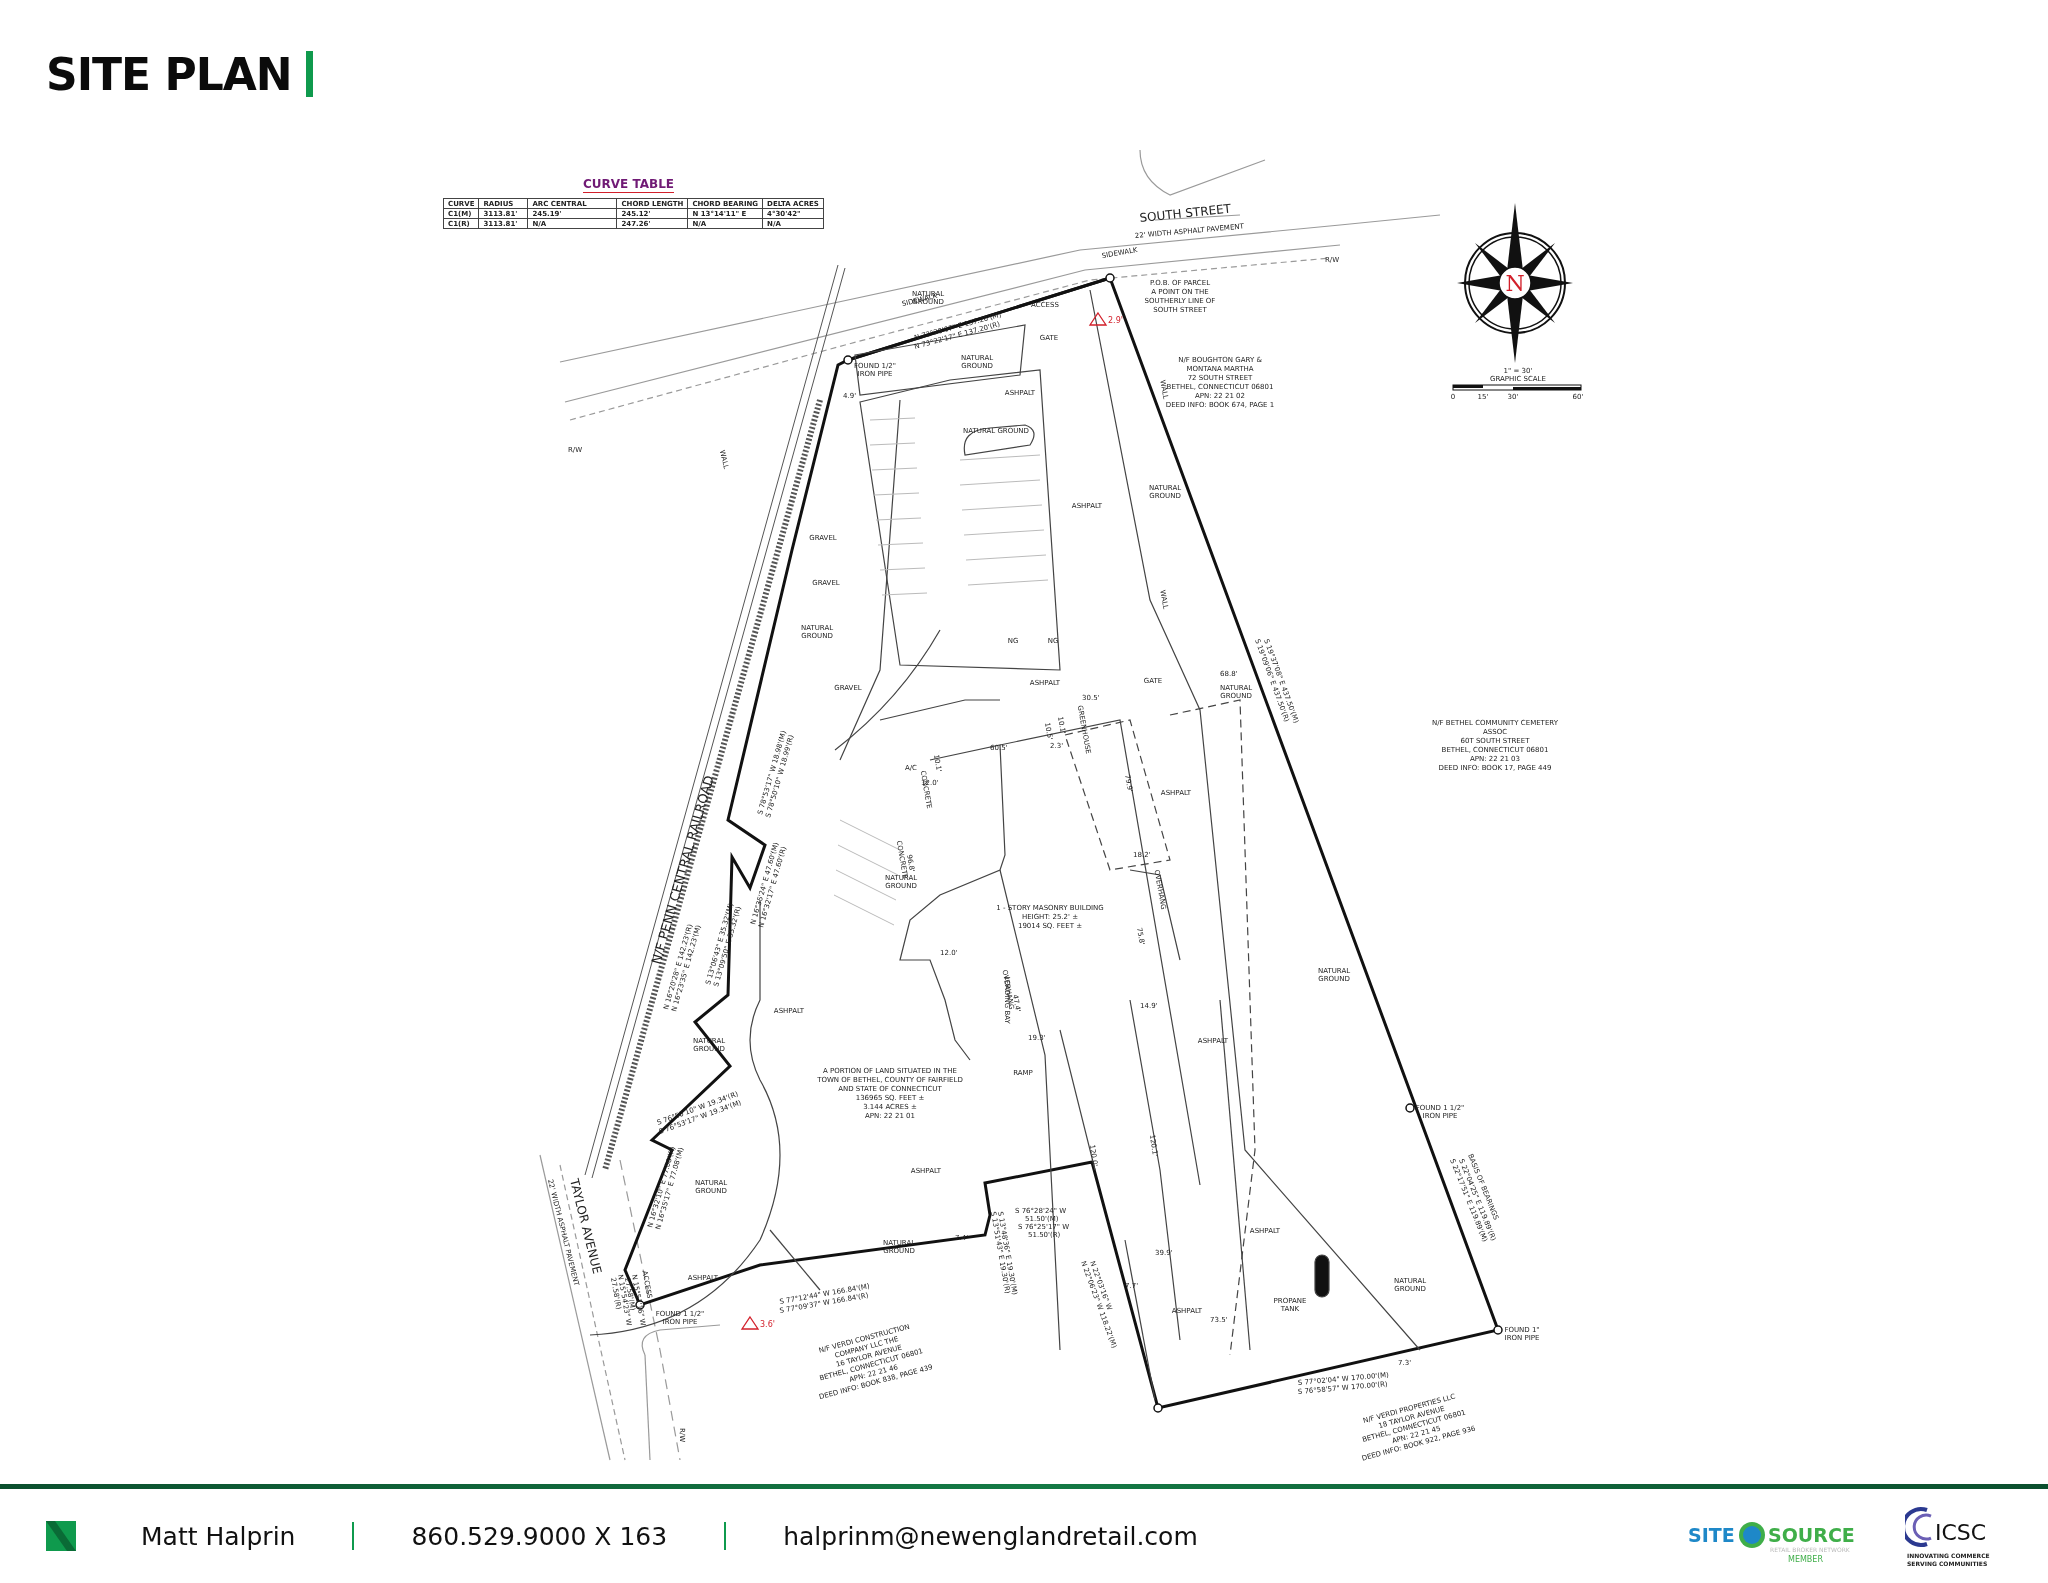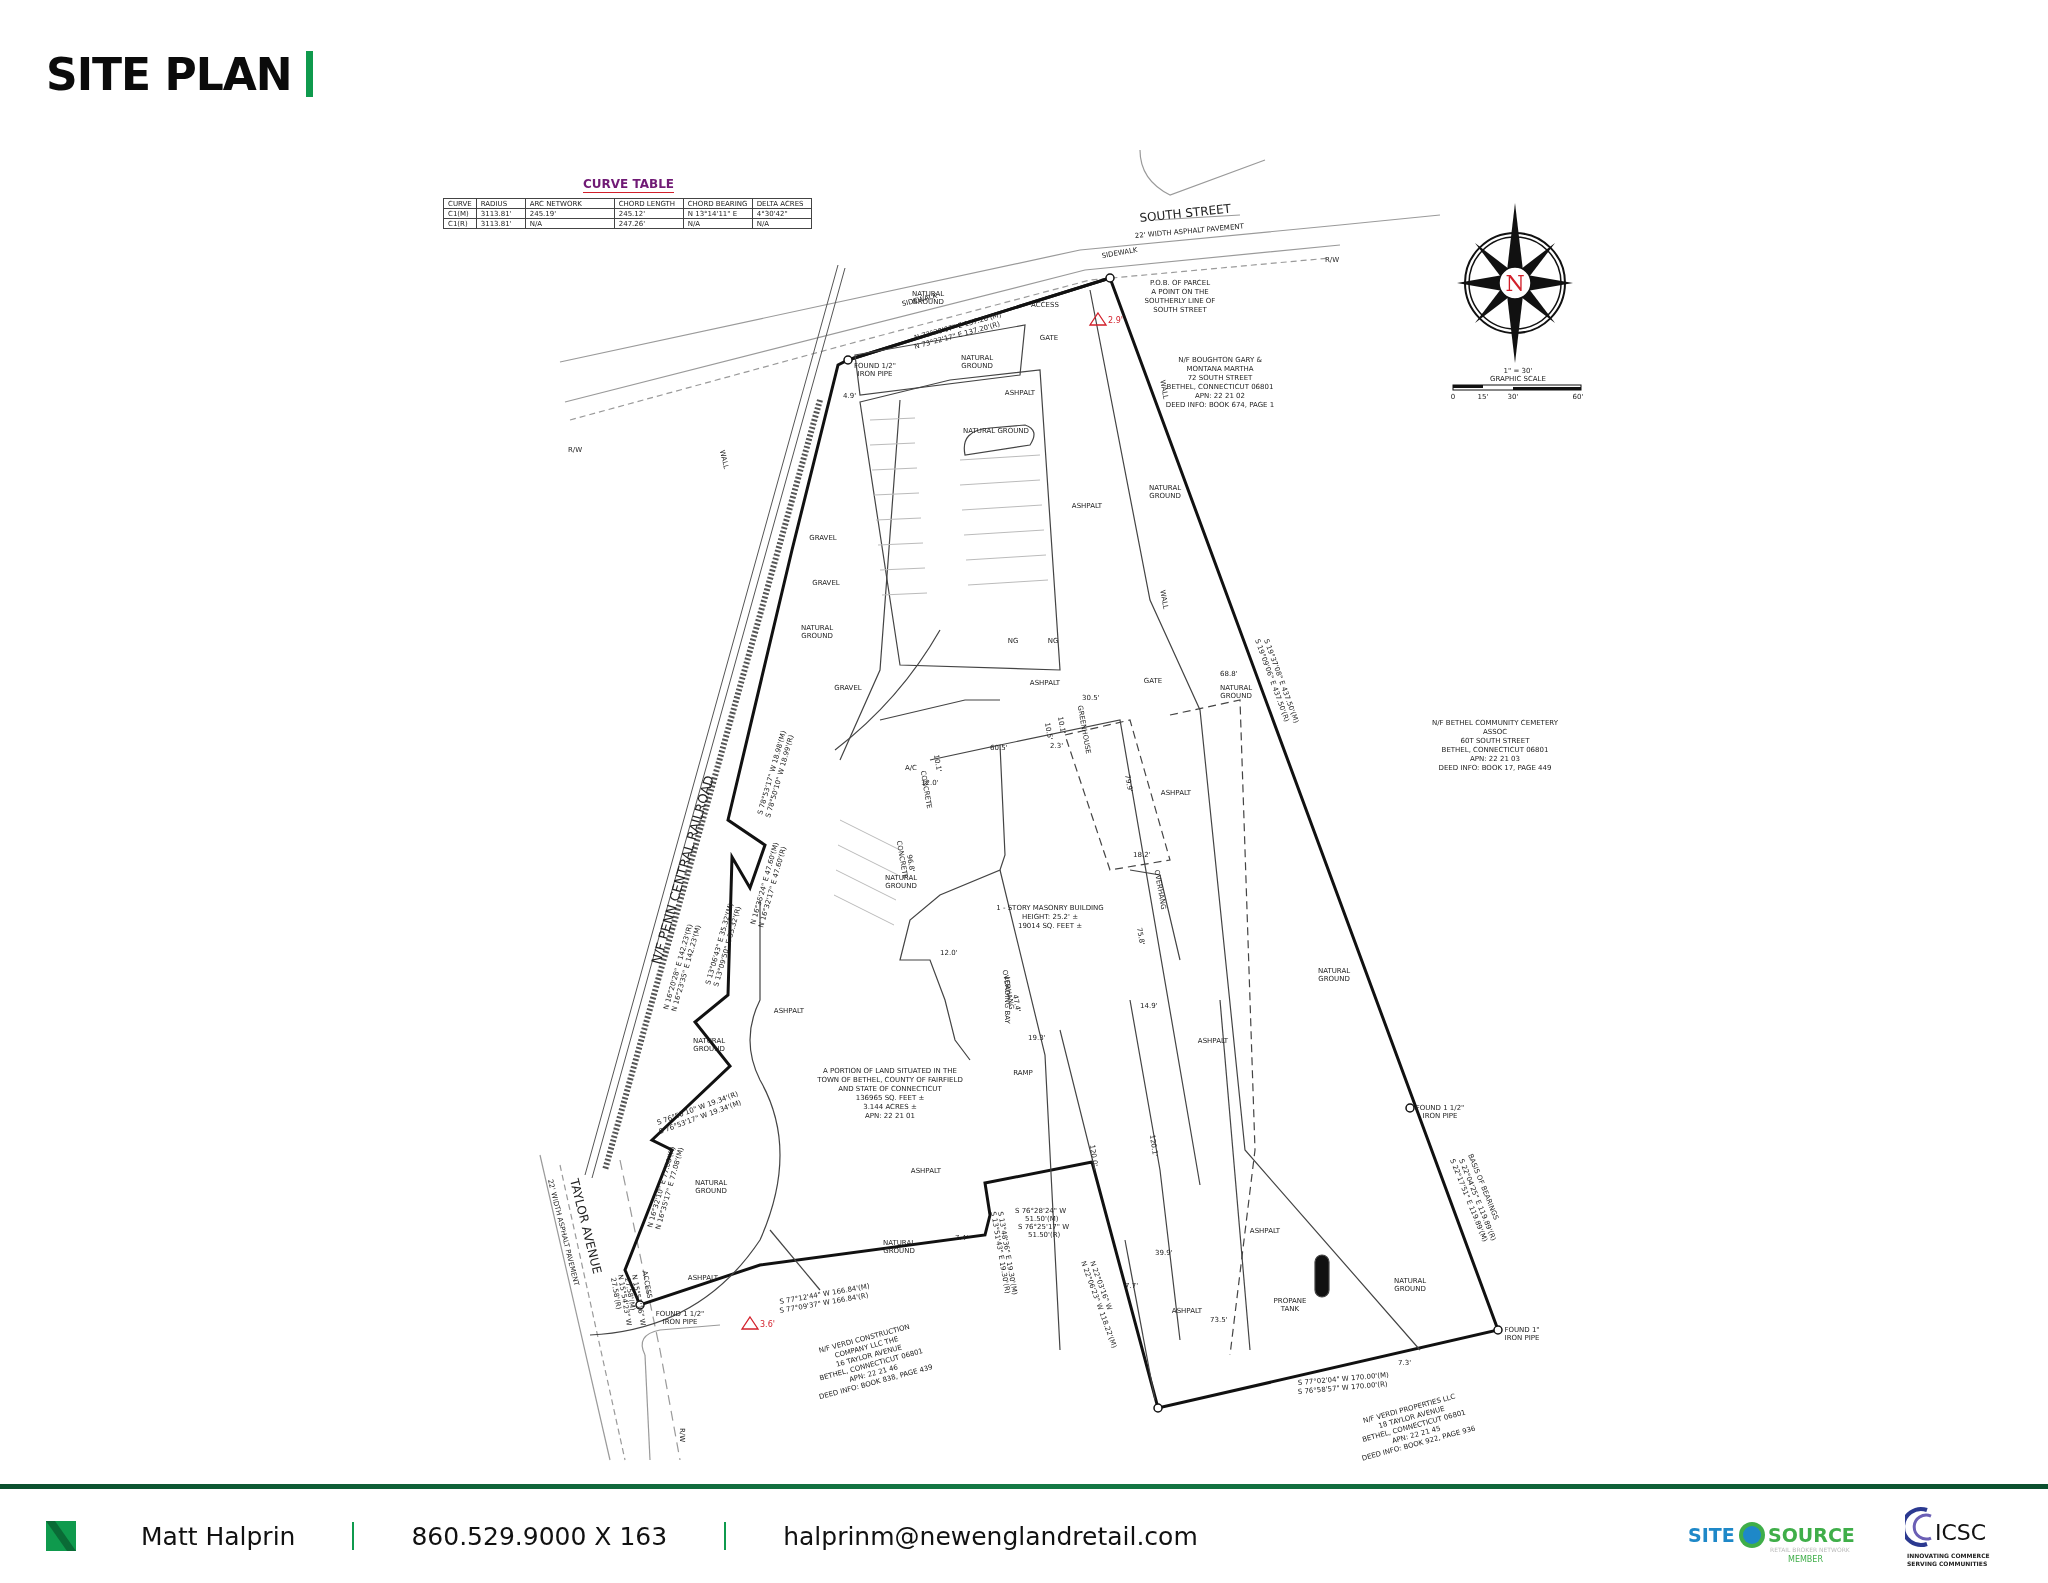--- a/index.html
+++ b/index.html
@@ -6,21 +6,21 @@
   body { width:2048px; height:1583px; position:relative; overflow:hidden; font-family:"Liberation Sans", sans-serif; color:#111; }
   .header { position:absolute; left:46px; top:44px; height:60px; display:flex; align-items:center; white-space:nowrap; }
   .title-bold { font-family:"DejaVu Sans", sans-serif; font-weight:900; font-size:44px; letter-spacing:-1px; color:#0b0b0b; }
   .title-sep { display:inline-block; width:7px; height:46px; background:#0f9a4d; margin:0 14px 0 14px; }
   .title-addr { font-family:"DejaVu Sans", sans-serif; font-size:44px; color:#111; letter-spacing:-0.5px; }
   .plan { position:absolute; left:0; top:0; width:2048px; height:1480px; }
   .plan svg { position:absolute; left:0; top:0; }
   .cad { font-family:"DejaVu Sans", sans-serif; fill:#222; }
   .curve-title { position:absolute; left:583px; top:177px; font-family:"DejaVu Sans", sans-serif; font-weight:bold; font-size:12px; color:#701a75; border-bottom:1px solid #d21f2a; padding-bottom:1px; }
   table.curve { position:absolute; left:443px; top:198px; border-collapse:collapse; font-family:"DejaVu Sans", sans-serif; font-size:7px; color:#222; }
-  table.curve td, table.curve th { border:1px solid #444; padding:0 4px; font-weight:normal; text-align:left; height:9px; white-space:nowrap; }
+  table.curve td, table.curve th { border:1px solid #444; padding:0 4px; font-weight:bold; text-align:left; height:9px; white-space:nowrap; }
   .footer-rule { position:absolute; left:0; top:1484px; width:2048px; height:5px; background:linear-gradient(90deg,#0b4f2e,#147a45 50%,#0b4f2e); }
   .footer { position:absolute; left:46px; top:1516px; height:40px; display:flex; align-items:center; font-family:"DejaVu Sans", sans-serif; font-size:25px; color:#111; white-space:nowrap;gap:47px; }
   .n-logo { width:30px; height:30px; margin-right:18px; }
   .f-sep { display:inline-block; width:2px; height:28px; background:#0f9a4d; margin:0 10px; vertical-align:middle; }
   .sitesource { position:absolute; left:1688px; top:1518px; width:170px; height:50px; }
   .icsc { position:absolute; left:1905px; top:1502px; width:102px; height:70px; }
 </style>
 </head>
 <body>
 
@@ -28,21 +28,21 @@
   <span class="title-bold">SITE PLAN</span>
   <span class="title-sep"></span>
 </div>
 
 <div class="curve-title">CURVE TABLE</div>
 <table class="curve">
   <tbody>
       <tr>
     <th>CURVE</th>
     <th style="width:40px">RADIUS</th>
-    <th style="width:80px">ARC NETWORK</th>
+    <th style="width:80px">ARC CENTRAL</th>
     <th style="width:60px">CHORD LENGTH</th>
     <th style="width:60px">CHORD BEARING</th>
     <th style="width:50px">DELTA ACRES</th>
   </tr>
   <tr>
     <td>C1(M)</td>
     <td>3113.81'</td>
     <td>245.19'</td>
     <td>245.12'</td>
     <td>N 13°14'11" E</td>

